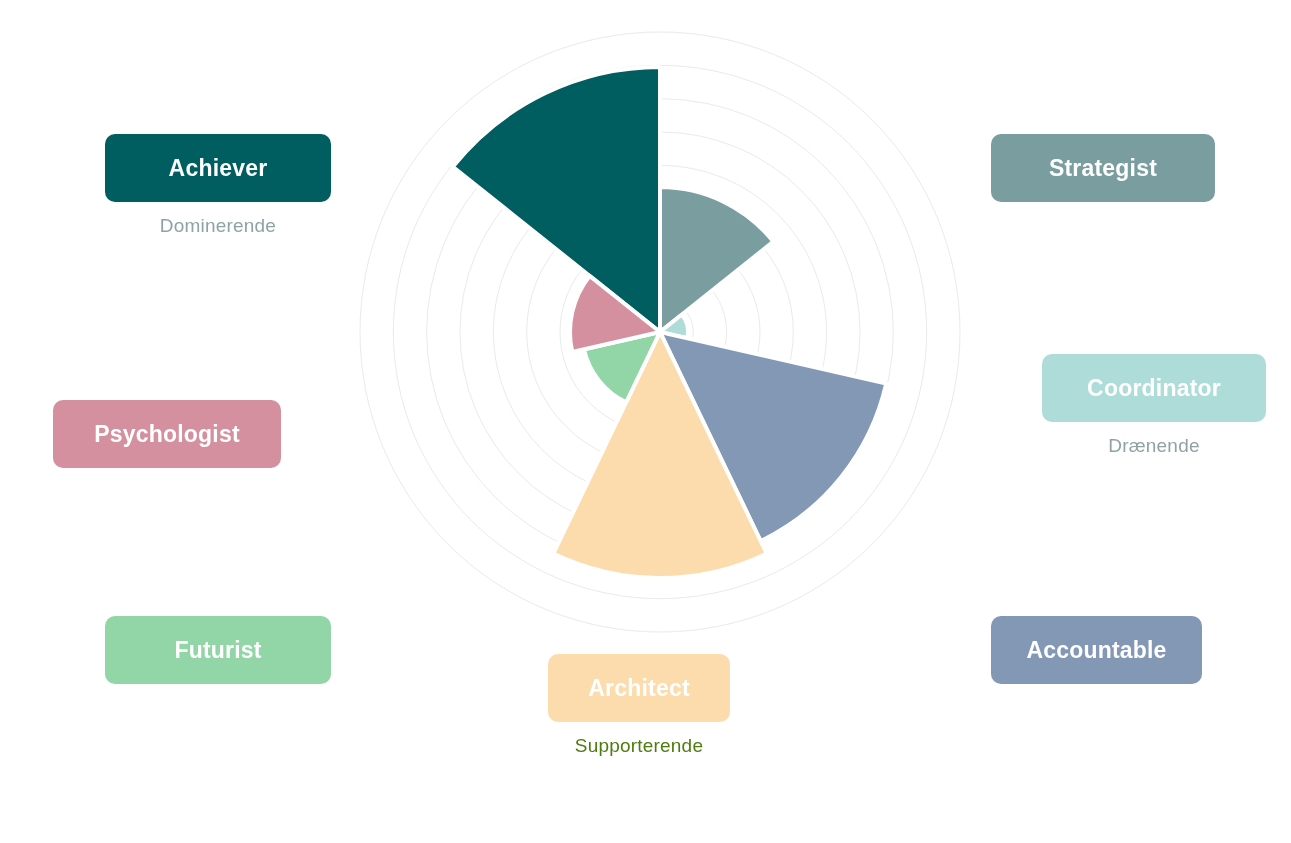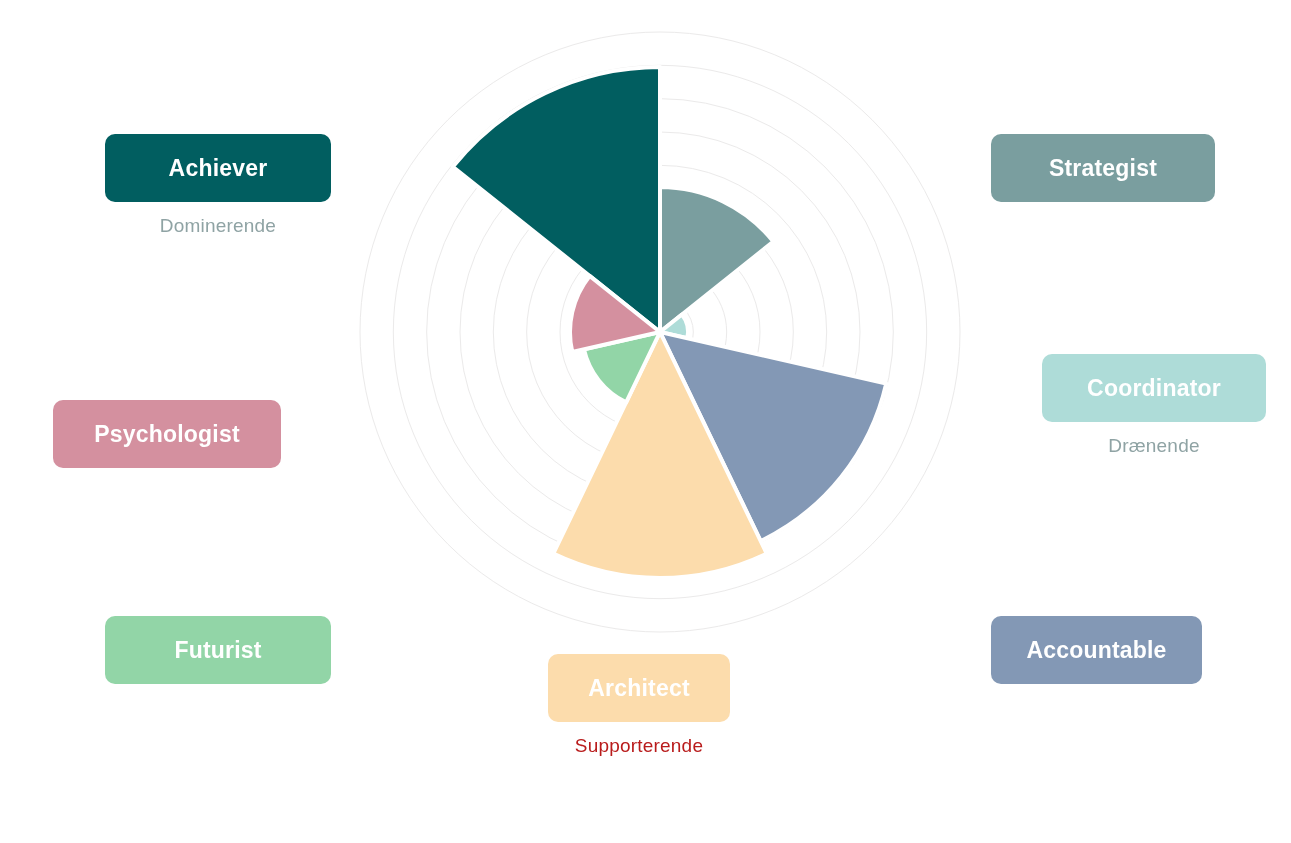--- a/index.html
+++ b/index.html
@@ -143,16 +143,16 @@
     <div class="badge-sub" style="color: rgb(143, 163, 164);">Drænende</div>
   </div>
 
   <div class="badge-group" id="grp-accountable">
     <div class="badge" style="background: rgb(131, 152, 181);">Accountable</div>
 
   </div>
 
   <div class="badge-group" id="grp-architect">
     <div class="badge" style="background: rgb(252, 220, 172);">Architect</div>
-    <div class="badge-sub" style="color: #b91c1c;">Supporterende</div>
+    <div class="badge-sub" style="color: #4d7c0f;">Supporterende</div>
   </div>
 
 </div>
 
 </body></html>

